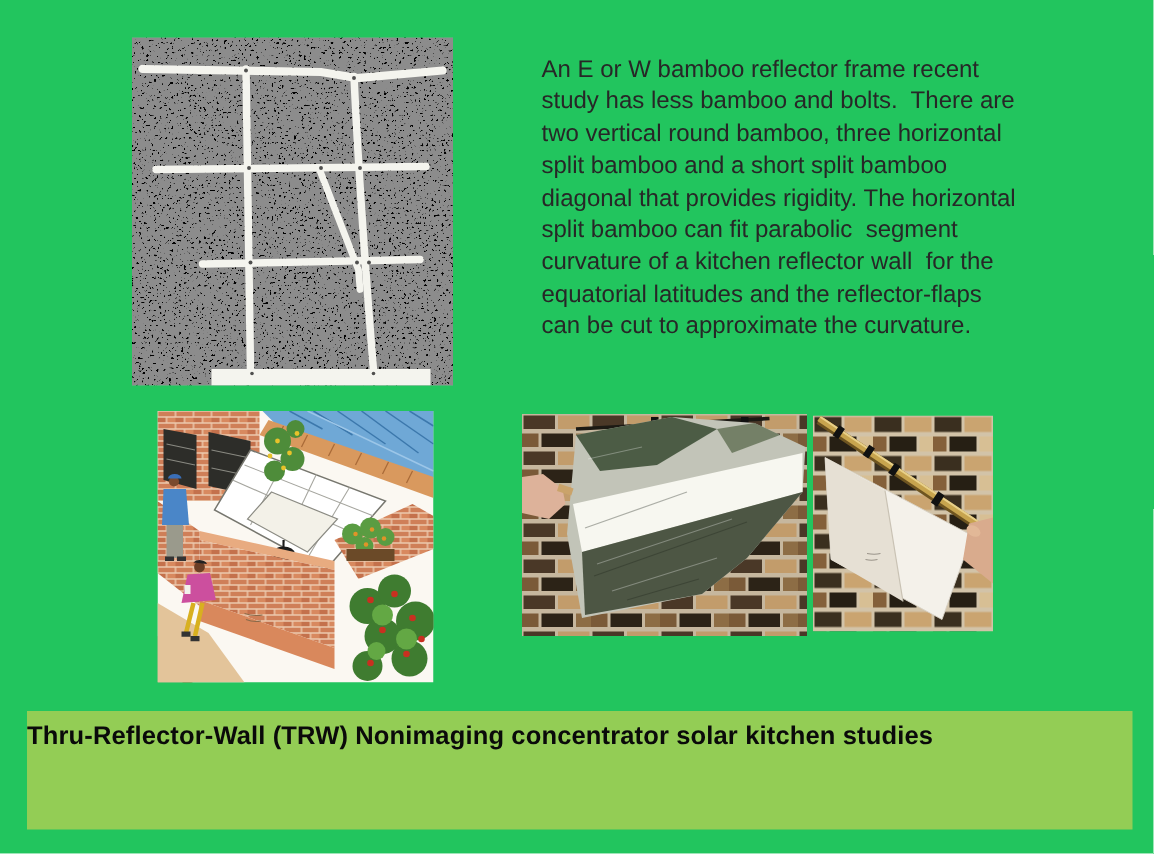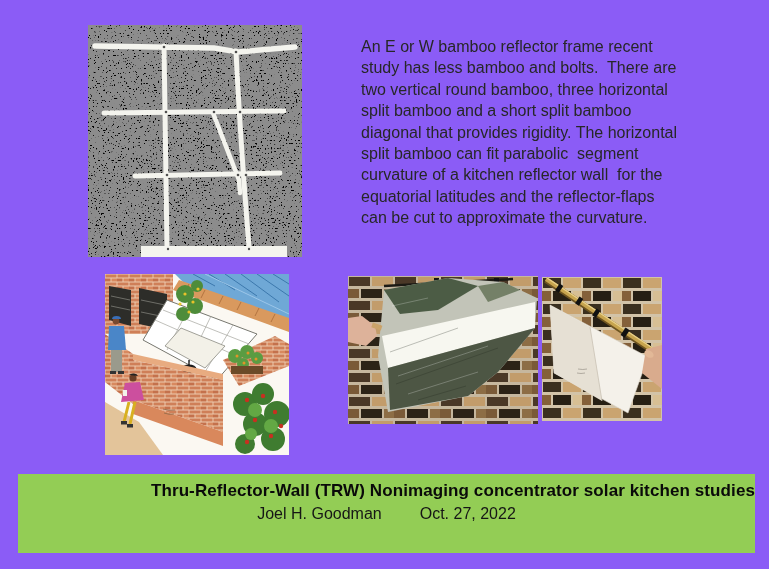--- a/index.html
+++ b/index.html
@@ -1,32 +1,32 @@
 <!DOCTYPE html>
 <html><head>
 <meta charset="utf-8">
 <style>
   html,body { margin:0; padding:0; background:#ffffff; }
   .slide {
-    position:relative; width:769px; height:569px; background:#8b5cf6;
+    position:relative; width:769px; height:569px; background:#22c55e;
     font-family:"Liberation Sans", sans-serif; overflow:hidden;
   }
   .abs { position:absolute; }
   .figure svg { display:block; width:100%; height:100%; }
 
   #frame-photo { left:88px; top:25px; width:214px; height:232px; }
   #paragraph   { left:361px; top:36px; width:318px; font-size:16px; line-height:21.4px;
                  color:#272727; white-space:pre-wrap; }
   #drawing     { left:105px; top:274px; width:184px; height:181px; }
   #photo-foil  { left:348px; top:276px; width:190px; height:148px; }
   #photo-flap  { left:542px; top:277px; width:120px; height:144px; }
   #caption     { left:358px; top:436px; width:330px; font-size:16.5px; color:#222222; }
 
   #banner { left:18px; top:474px; width:737px; height:79px; background:#93cd55; }
-  #banner .title { margin-top:7px; text-align:right; font-size:17px; font-weight:bold;
+  #banner .title { margin-top:7px; text-align:left; font-size:17px; font-weight:bold;
                    color:#0a0a0a; letter-spacing:0.1px; }
   #banner .subline { margin-top:4px; display:flex; justify-content:center; gap:38px;
                      font-size:16px; color:#161616; }
 </style>
 </head>
 <body>
 
 <div class="slide">
 
   <div id="frame-photo" class="abs figure">
@@ -289,19 +289,15 @@
       <g>
         <polygon points="104,72 120,68 120,112 100,96" fill="#d9ab8d"></polygon>
         <ellipse cx="107" cy="77" rx="5" ry="3.4" fill="#e2b897" transform="rotate(30 107 77)"></ellipse>
       </g>
     </svg>
   </div>
 
 
   <div id="banner" class="abs">
     <div class="title">Thru-Reflector-Wall (TRW) Nonimaging concentrator solar kitchen studies</div>
-    <div class="subline">
-      <span>Joel H. Goodman</span>
-      <span>Oct. 27, 2022</span>
-    </div>
   </div>
 
 </div>
 
 </body></html>

